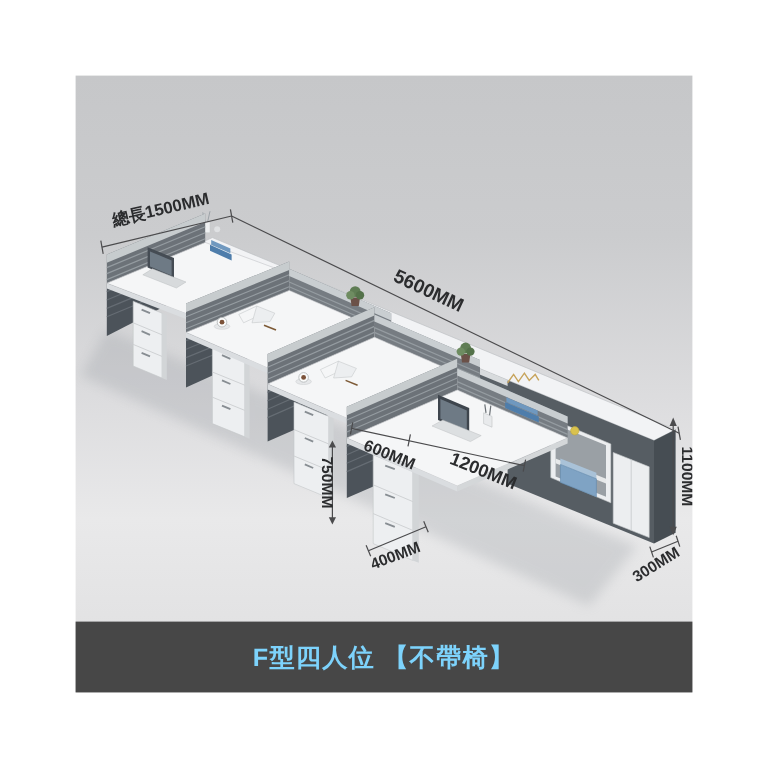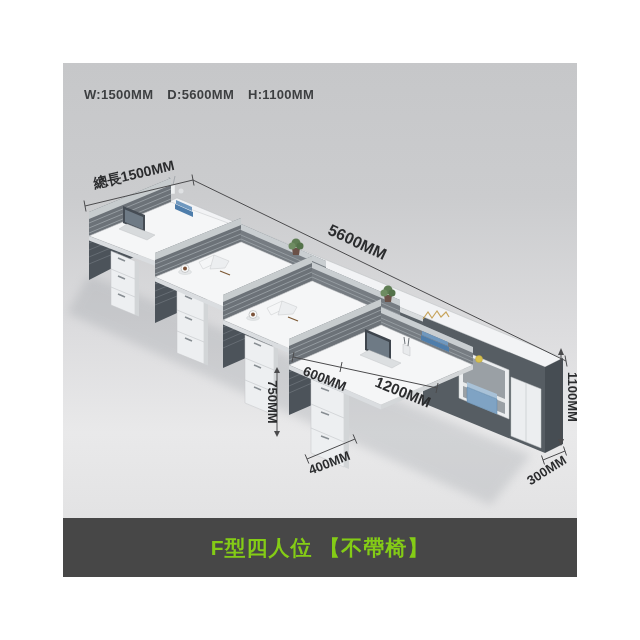--- a/index.html
+++ b/index.html
@@ -5,40 +5,35 @@
   html,body{margin:0;padding:0;background:#fff;}
   .page{position:relative;width:640px;height:640px;background:#ffffff;overflow:hidden;
         font-family:"Liberation Sans","DejaVu Sans",sans-serif;}
   .photo{position:absolute;left:63px;top:63px;width:514px;height:514px;
          background:linear-gradient(180deg,#c6c7c9 0%,#cbccce 26%,#dcdcde 52%,#e9e9ea 72%,#e2e2e3 90%,#d9d9da 100%);}
   .spec-header{position:absolute;left:21px;top:24px;display:flex;gap:14px;
                font-size:13px;font-weight:700;color:#3d3f41;letter-spacing:.3px;white-space:nowrap;}
   .scene{position:absolute;left:0;top:0;width:514px;height:514px;display:block;}
   .banner{position:absolute;left:0;right:0;bottom:0;height:59px;background:#474747;
           display:flex;align-items:center;justify-content:center;gap:46px;
-          color:#84cc16;font-size:21px;font-weight:700;letter-spacing:1px;white-space:nowrap;}
+          color:#7dd3fc;font-size:21px;font-weight:700;letter-spacing:1px;white-space:nowrap;}
   .dim-label{font-family:"Liberation Sans","DejaVu Sans",sans-serif;font-weight:700;fill:#2b2c2e;}
   .dim-line{stroke:#4b4b4d;stroke-width:1;fill:none;}
   .dim-tick{stroke:#4b4b4d;stroke-width:1;}
   .stripe{stroke:#959ca1;stroke-width:1;}
   .stripe-dark{stroke:#666d74;stroke-width:1;}
   .drawer-line{stroke:#c9ccce;stroke-width:.7;}
   .handle{stroke:#878d92;stroke-width:1.5;}
 </style>
 </head>
 <body>
 
 <div class="page">
   <div class="photo">
 
-    <div class="spec-header">
-      <span>W:1500MM</span>
-      <span>D:5600MM</span>
-      <span>H:1100MM</span>
-    </div>
 
     <svg class="scene" viewBox="0 0 514 514">
       <defs>
         <filter id="soft" x="-30%" y="-30%" width="160%" height="160%">
           <feGaussianBlur stdDeviation="5"></feGaussianBlur>
         </filter>
       </defs>
 
       <polygon points="26,212 468,392 428,442 4,250" fill="#90959b" opacity="0.26" filter="url(#soft)"></polygon>
 

